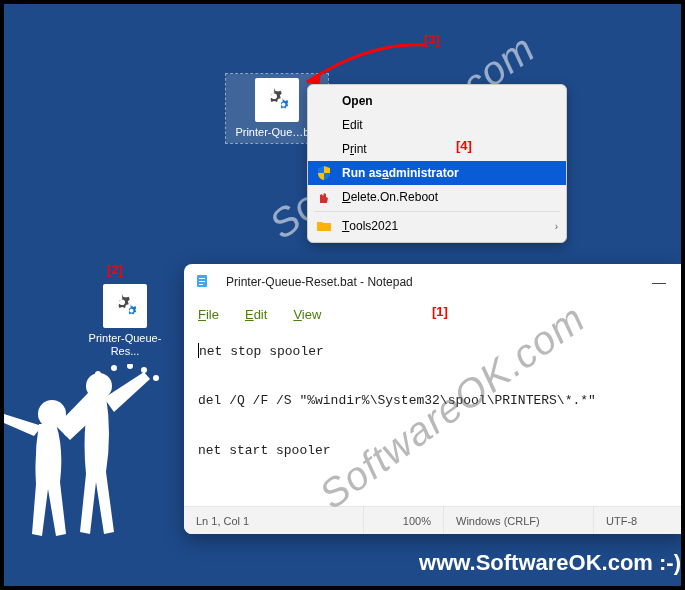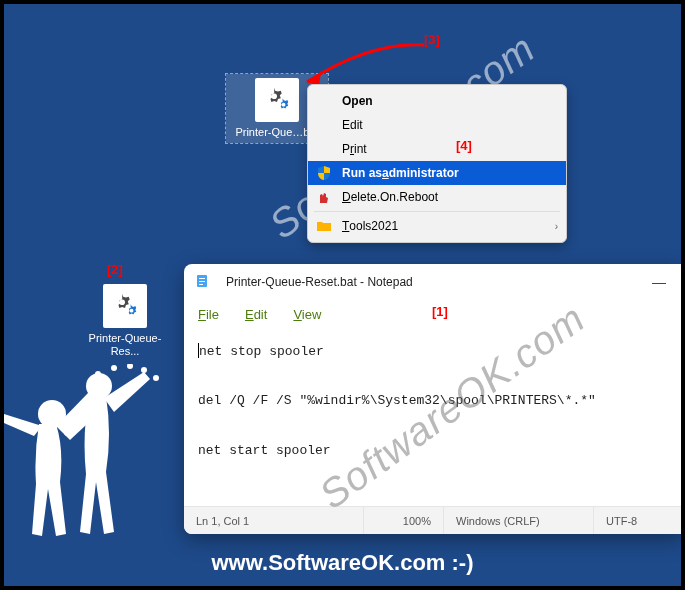--- a/index.html
+++ b/index.html
@@ -122,21 +122,21 @@
     background: #f3f3f3;
     border-top: 1px solid #e5e5e5;
   }
   .win .status .cell { padding: 0 12px; border-right: 1px solid #e5e5e5; height: 100%; display: flex; align-items: center; }
   .win .status .cell:first-child { flex: 0 0 180px; }
   .win .status .cell.z { flex: 0 0 80px; justify-content: flex-end; }
   .win .status .cell.enc { flex: 0 0 150px; }
   .win .status .cell:last-child { border-right: none; }
 
   
-  .wm-url { position: absolute; bottom: 10px; width: 100%; text-align: center; color: #fff; font-family: Arial, sans-serif; font-size: 22px; font-weight: 600; }
+  .wm-url { position: absolute; bottom: 10px; width: 100%; text-align: right; color: #fff; font-family: Arial, sans-serif; font-size: 22px; font-weight: 600; }
   .wm-diag {
     position: absolute;
     color: rgba(255,255,255,0.55);
     font-family: Arial, sans-serif;
     font-size: 40px;
     font-weight: 400;
     font-style: italic;
     transform: rotate(-36deg);
     transform-origin: center;
     white-space: nowrap;

